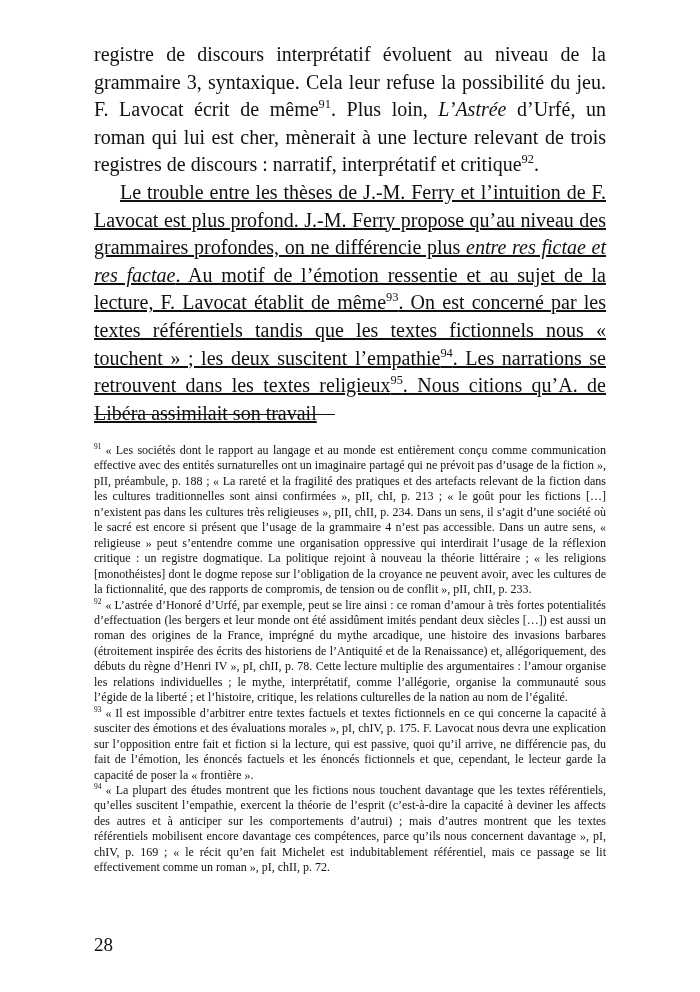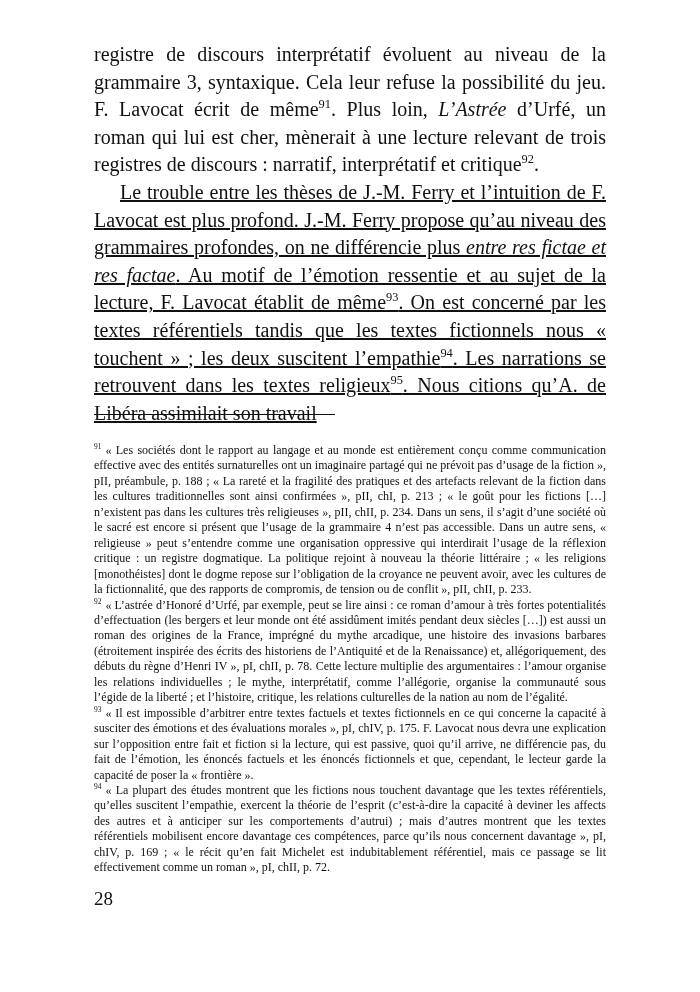--- a/index.html
+++ b/index.html
@@ -6,21 +6,21 @@
     body { width: 700px; height: 992px; position: relative; overflow: hidden; color: #111; }
     .page { position: absolute; left: 94px; top: 41px; width: 512px; font-family: "Liberation Serif", serif; }
     .body-text { font-size: 20px; line-height: 27.6px; text-align: justify; margin: 0; }
     .body-text p { margin: 0; text-align: justify; }
     .body-text p.indent { text-indent: 26px; text-decoration: underline; }
     sup { font-size: 62%; line-height: 0; vertical-align: super; }
     .rule { position: absolute; left: 94px; top: 414px; width: 241px; height: 0; border-top: 1.3px solid #111; }
     .footnotes { position: absolute; left: 94px; top: 423px; width: 512px; font-family: "Liberation Serif", serif; font-size: 12px; line-height: 15.45px; text-align: justify; margin-top: 20px; }
     .footnotes p { margin: 0; text-align: justify; }
     .fn-num { font-size: 62%; vertical-align: super; line-height: 0; margin-right: 4px; }
-    .page-number { position: absolute; left: 94px; top: 888px; font-family: "Liberation Serif", serif; font-size: 19px; }
+    .page-number { position: absolute; left: 94px; top: 934px; font-family: "Liberation Serif", serif; font-size: 19px; }
     i { font-style: italic; }
   </style>
 </head>
 <body>
 
 <div class="page">
   <div class="body-text">
     <p><span>registre de discours interprétatif évoluent au niveau de la grammaire 3, syntaxique. Cela leur refuse la possibilité du jeu. F. Lavocat écrit de même</span><sup>91</sup><span>. Plus loin, </span><i>L’Astrée</i><span> d’Urfé, un roman qui lui est cher, mènerait à une lecture relevant de trois registres de discours : narratif, interprétatif et critique</span><sup>92</sup><span>.</span></p>
     <p class="indent"><span>Le trouble entre les thèses de J.-M. Ferry et l’intuition de F. Lavocat est plus profond. J.-M. Ferry propose qu’au niveau des grammaires profondes, on ne différencie plus </span><i>entre res fictae et res factae</i><span>. Au motif de l’émotion ressentie et au sujet de la lecture, F. Lavocat établit de même</span><sup>93</sup><span>. On est concerné par les textes référentiels tandis que les textes fictionnels nous « touchent » ; les deux suscitent l’empathie</span><sup>94</sup><span>. Les narrations se retrouvent dans les textes religieux</span><sup>95</sup><span>. Nous citions qu’A. de Libéra assimilait son travail</span></p>
   </div>

